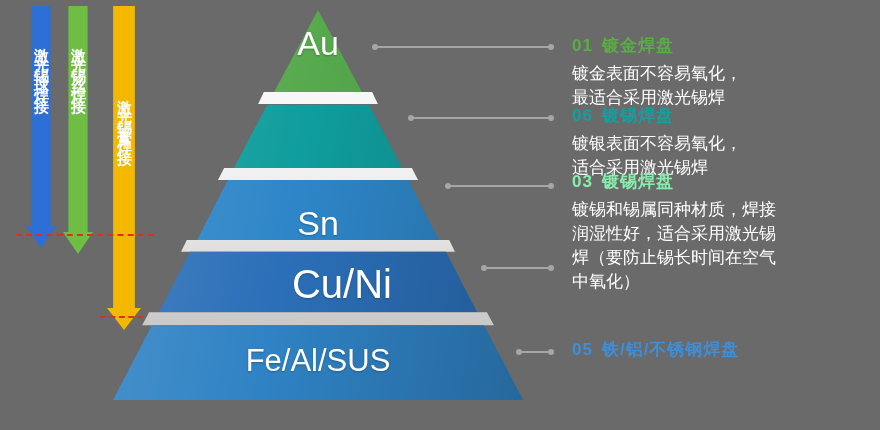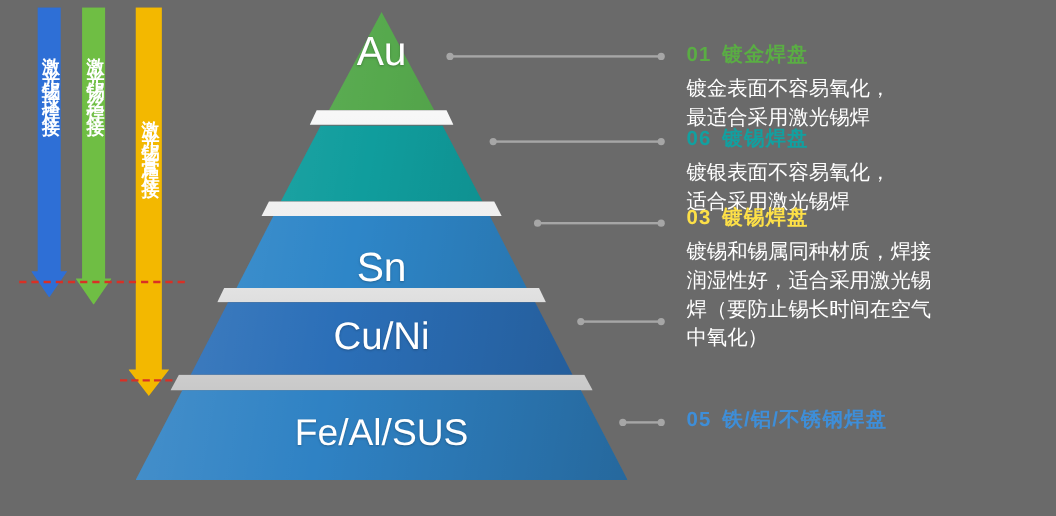--- a/index.html
+++ b/index.html
@@ -72,21 +72,21 @@
     left: 0; width: 100%;
     text-align: center;
     color: #ffffff;
     font-size: 34px;
     line-height: 1;
     text-shadow: 0 1px 2px rgba(0,0,0,0.25);
   }
   .label-au   { top: 18px; }
   .label-ag   { top: 111px; }
   .label-sn   { top: 198px; }
-  .label-cuni { top: 256px; font-size: 32px; }
+  .label-cuni { top: 256px; font-size: 40px; padding-left: 24px; }
   .label-fe   { top: 337px; font-size: 31px; }
 
   
   .leader {
     position: absolute;
     height: 0;
     border-top: 2px solid #a6a6a6;
   }
   .leader::before, .leader::after {
     content: "";
@@ -176,21 +176,21 @@
   </div>
 
   <div class="annotation ann-2 narrow">
     <div class="ann-title" style="color: rgb(18, 160, 160);">
       <span class="ann-num">06</span><span class="ann-name">镀锡焊盘</span>
     </div>
     <p class="ann-body">镀银表面不容易氧化，适合采用激光锡焊</p>
   </div>
 
   <div class="annotation ann-3 wide">
-    <div class="ann-title" style="color: #fde047;">
+    <div class="ann-title" style="color: #86efac;">
       <span class="ann-num">03</span><span class="ann-name">镀锡焊盘</span>
     </div>
     <p class="ann-body">镀锡和锡属同种材质，焊接润湿性好，适合采用激光锡焊（要防止锡长时间在空气中氧化）</p>
   </div>
 
 
   <div class="annotation ann-5 narrow">
     <div class="ann-title" style="color: rgb(62, 142, 216);">
       <span class="ann-num">05</span><span class="ann-name">铁/铝/不锈钢焊盘</span>
     </div>

